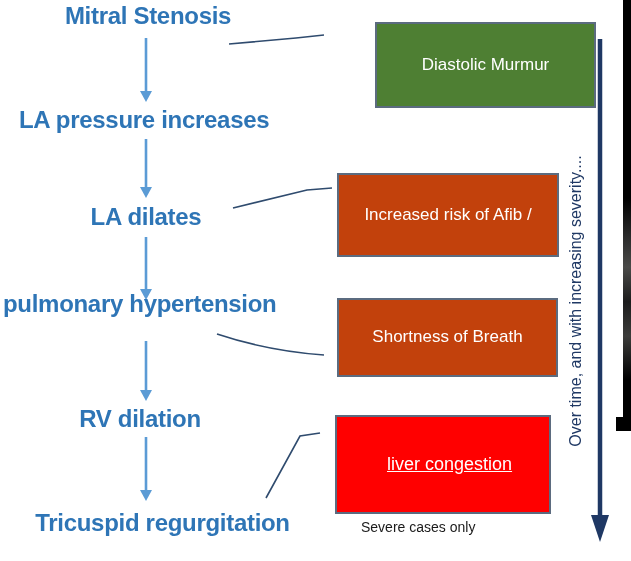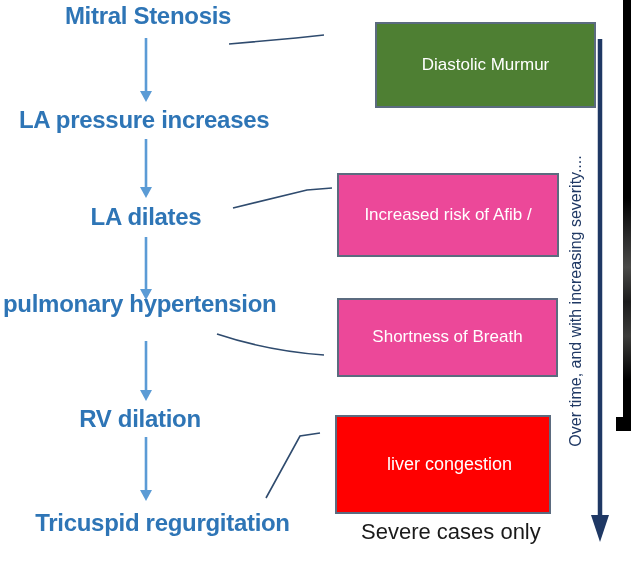--- a/index.html
+++ b/index.html
@@ -27,34 +27,34 @@
     box-sizing:border-box;
     color:#ffffff;
     font-size:17px;
     display:flex;
     align-items:center;
     justify-content:center;
     text-align:center;
     line-height:1.35;
   }
   .cbox.green{background:#4E7F33;}
-  .cbox.orange{background:#ec4899;}
+  .cbox.orange{background:#c2410c;}
   .cbox.red{
     background:#FF0000;
     font-size:18px;
     justify-content:flex-start;
     text-align:left;
   }
   .cbox.red .redlines{padding-left:50px;line-height:1.6;}
-  .cbox.red .redlines div{white-space:nowrap;}
+  .cbox.red .redlines div{white-space:nowrap;text-decoration:underline;}
   
   .caption{
     position:absolute;
     color:#1A1A1A;
-    font-size:22px;
+    font-size:14px;
     white-space:nowrap;
   }
   
   .severity-label{
     position:absolute;
     left:376px;top:292px;
     width:400px;height:18px;
     transform:rotate(-90deg);
     color:#1F3864;
     font-size:16px;

